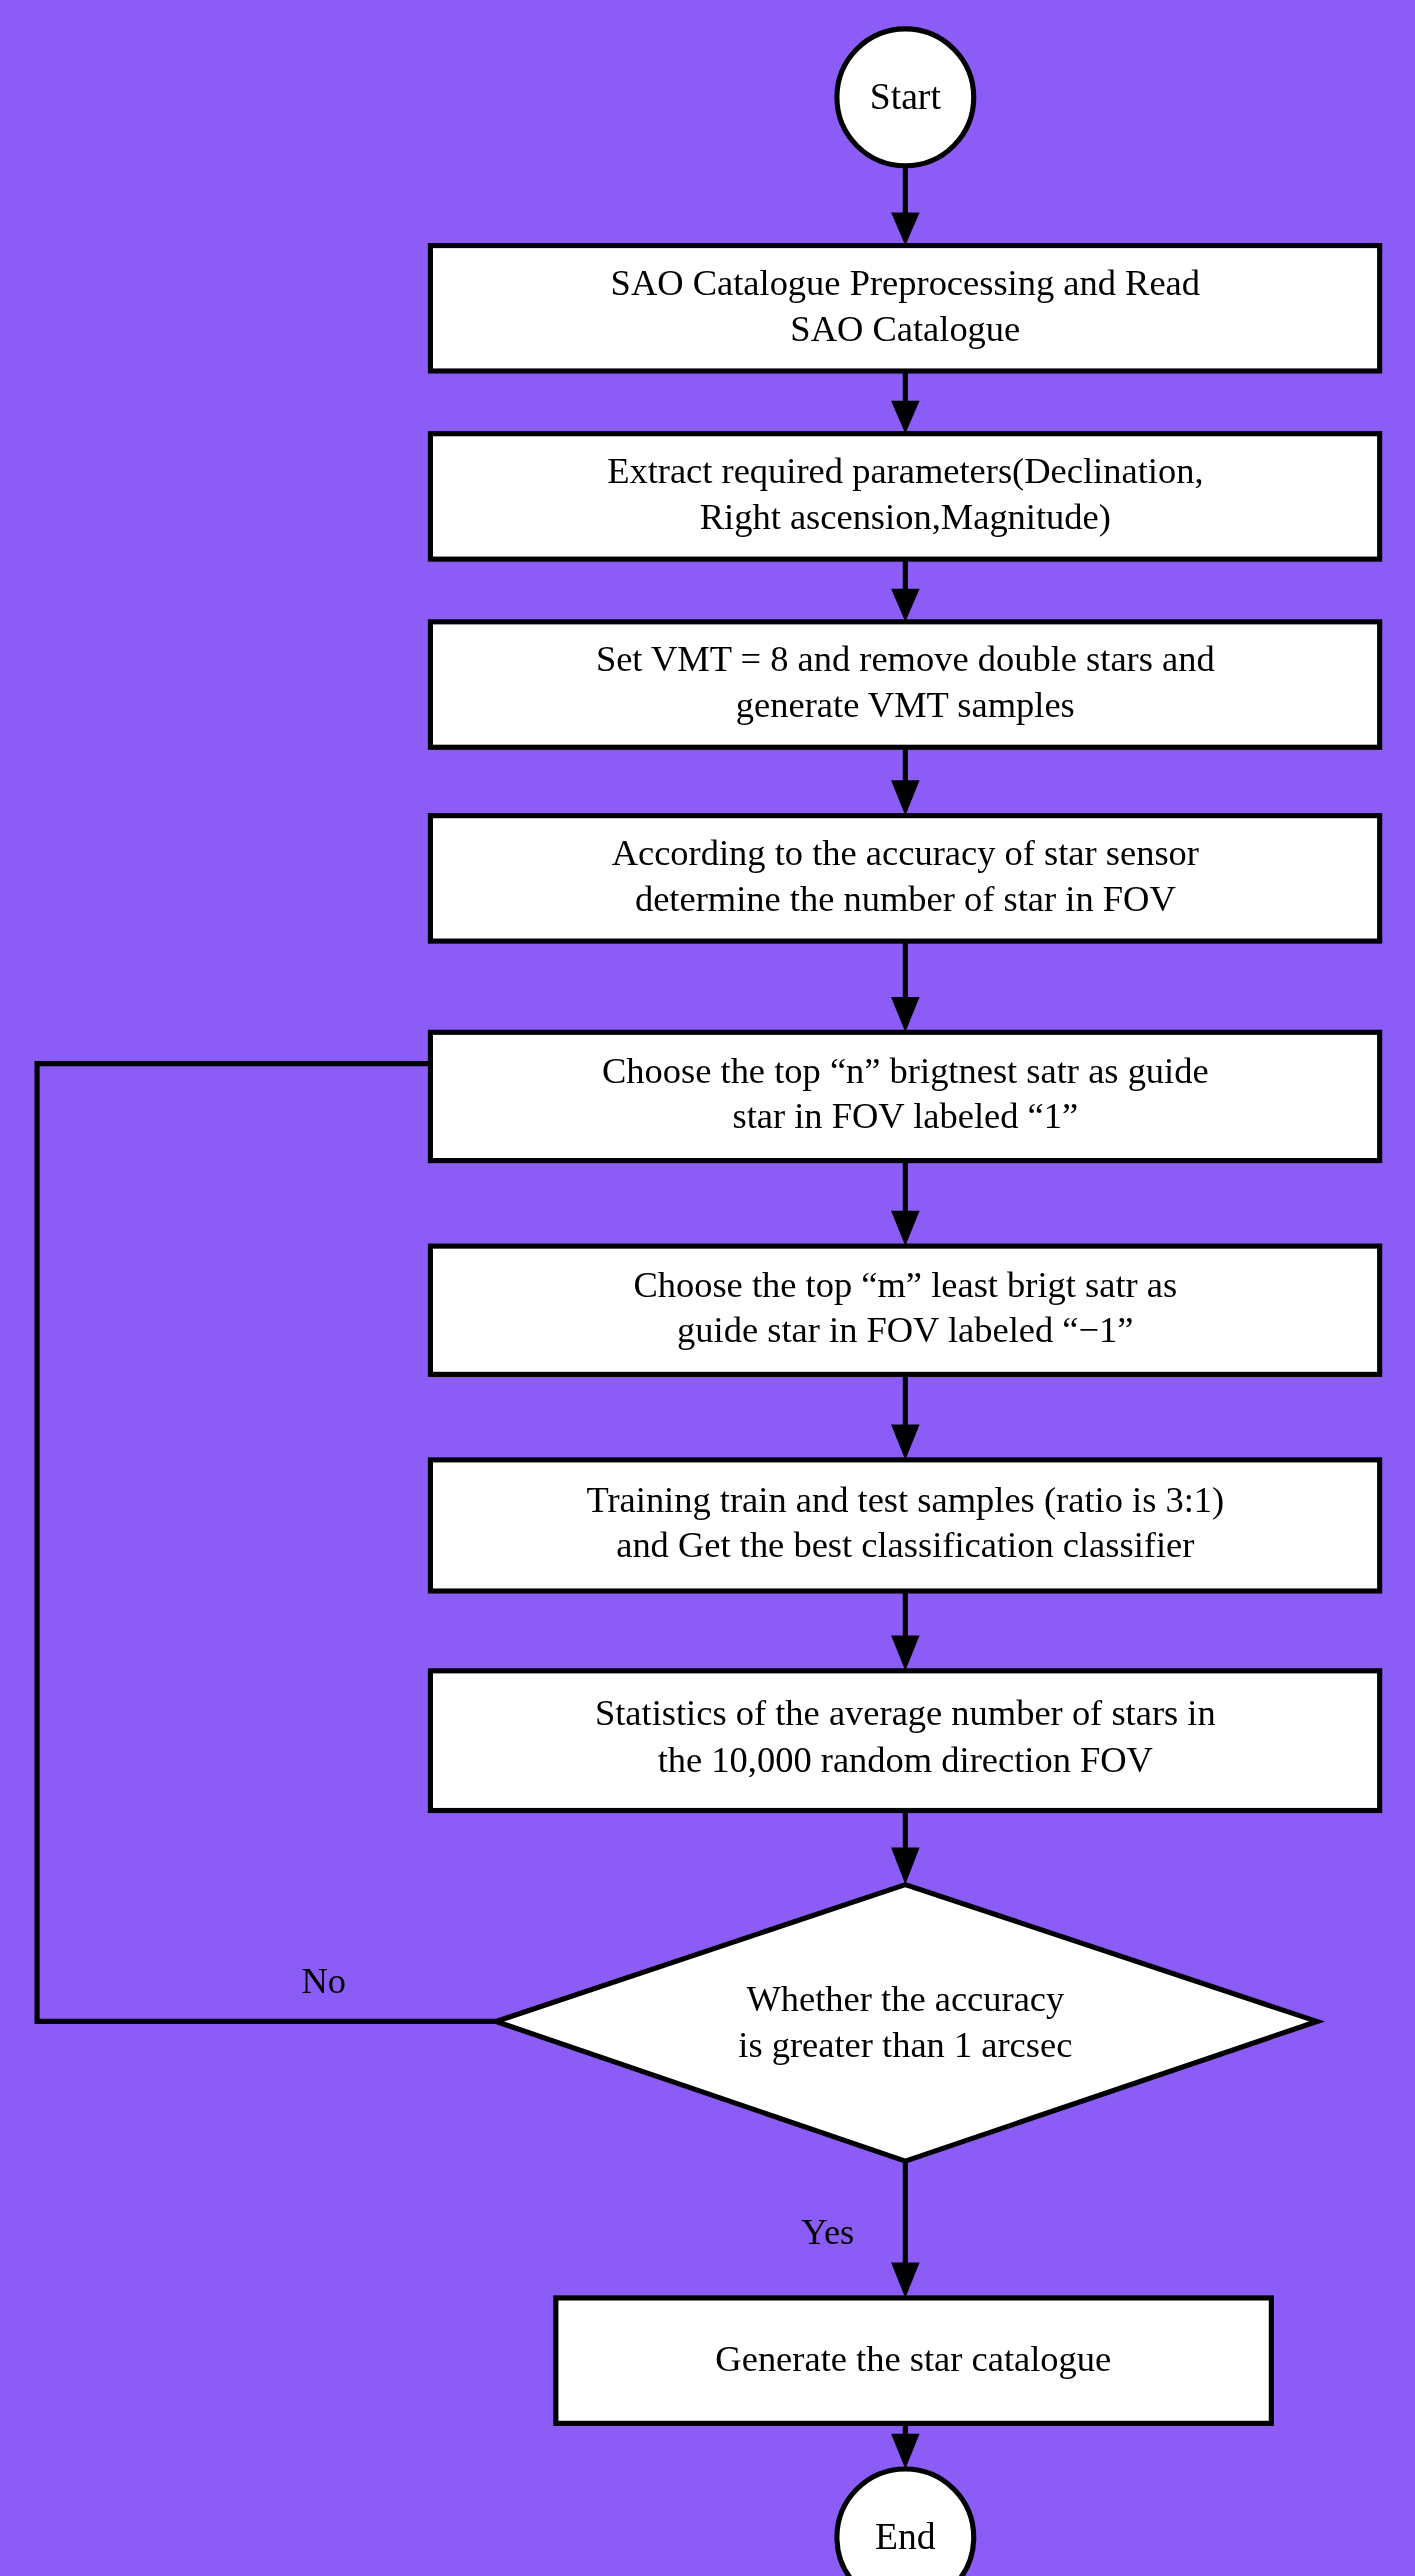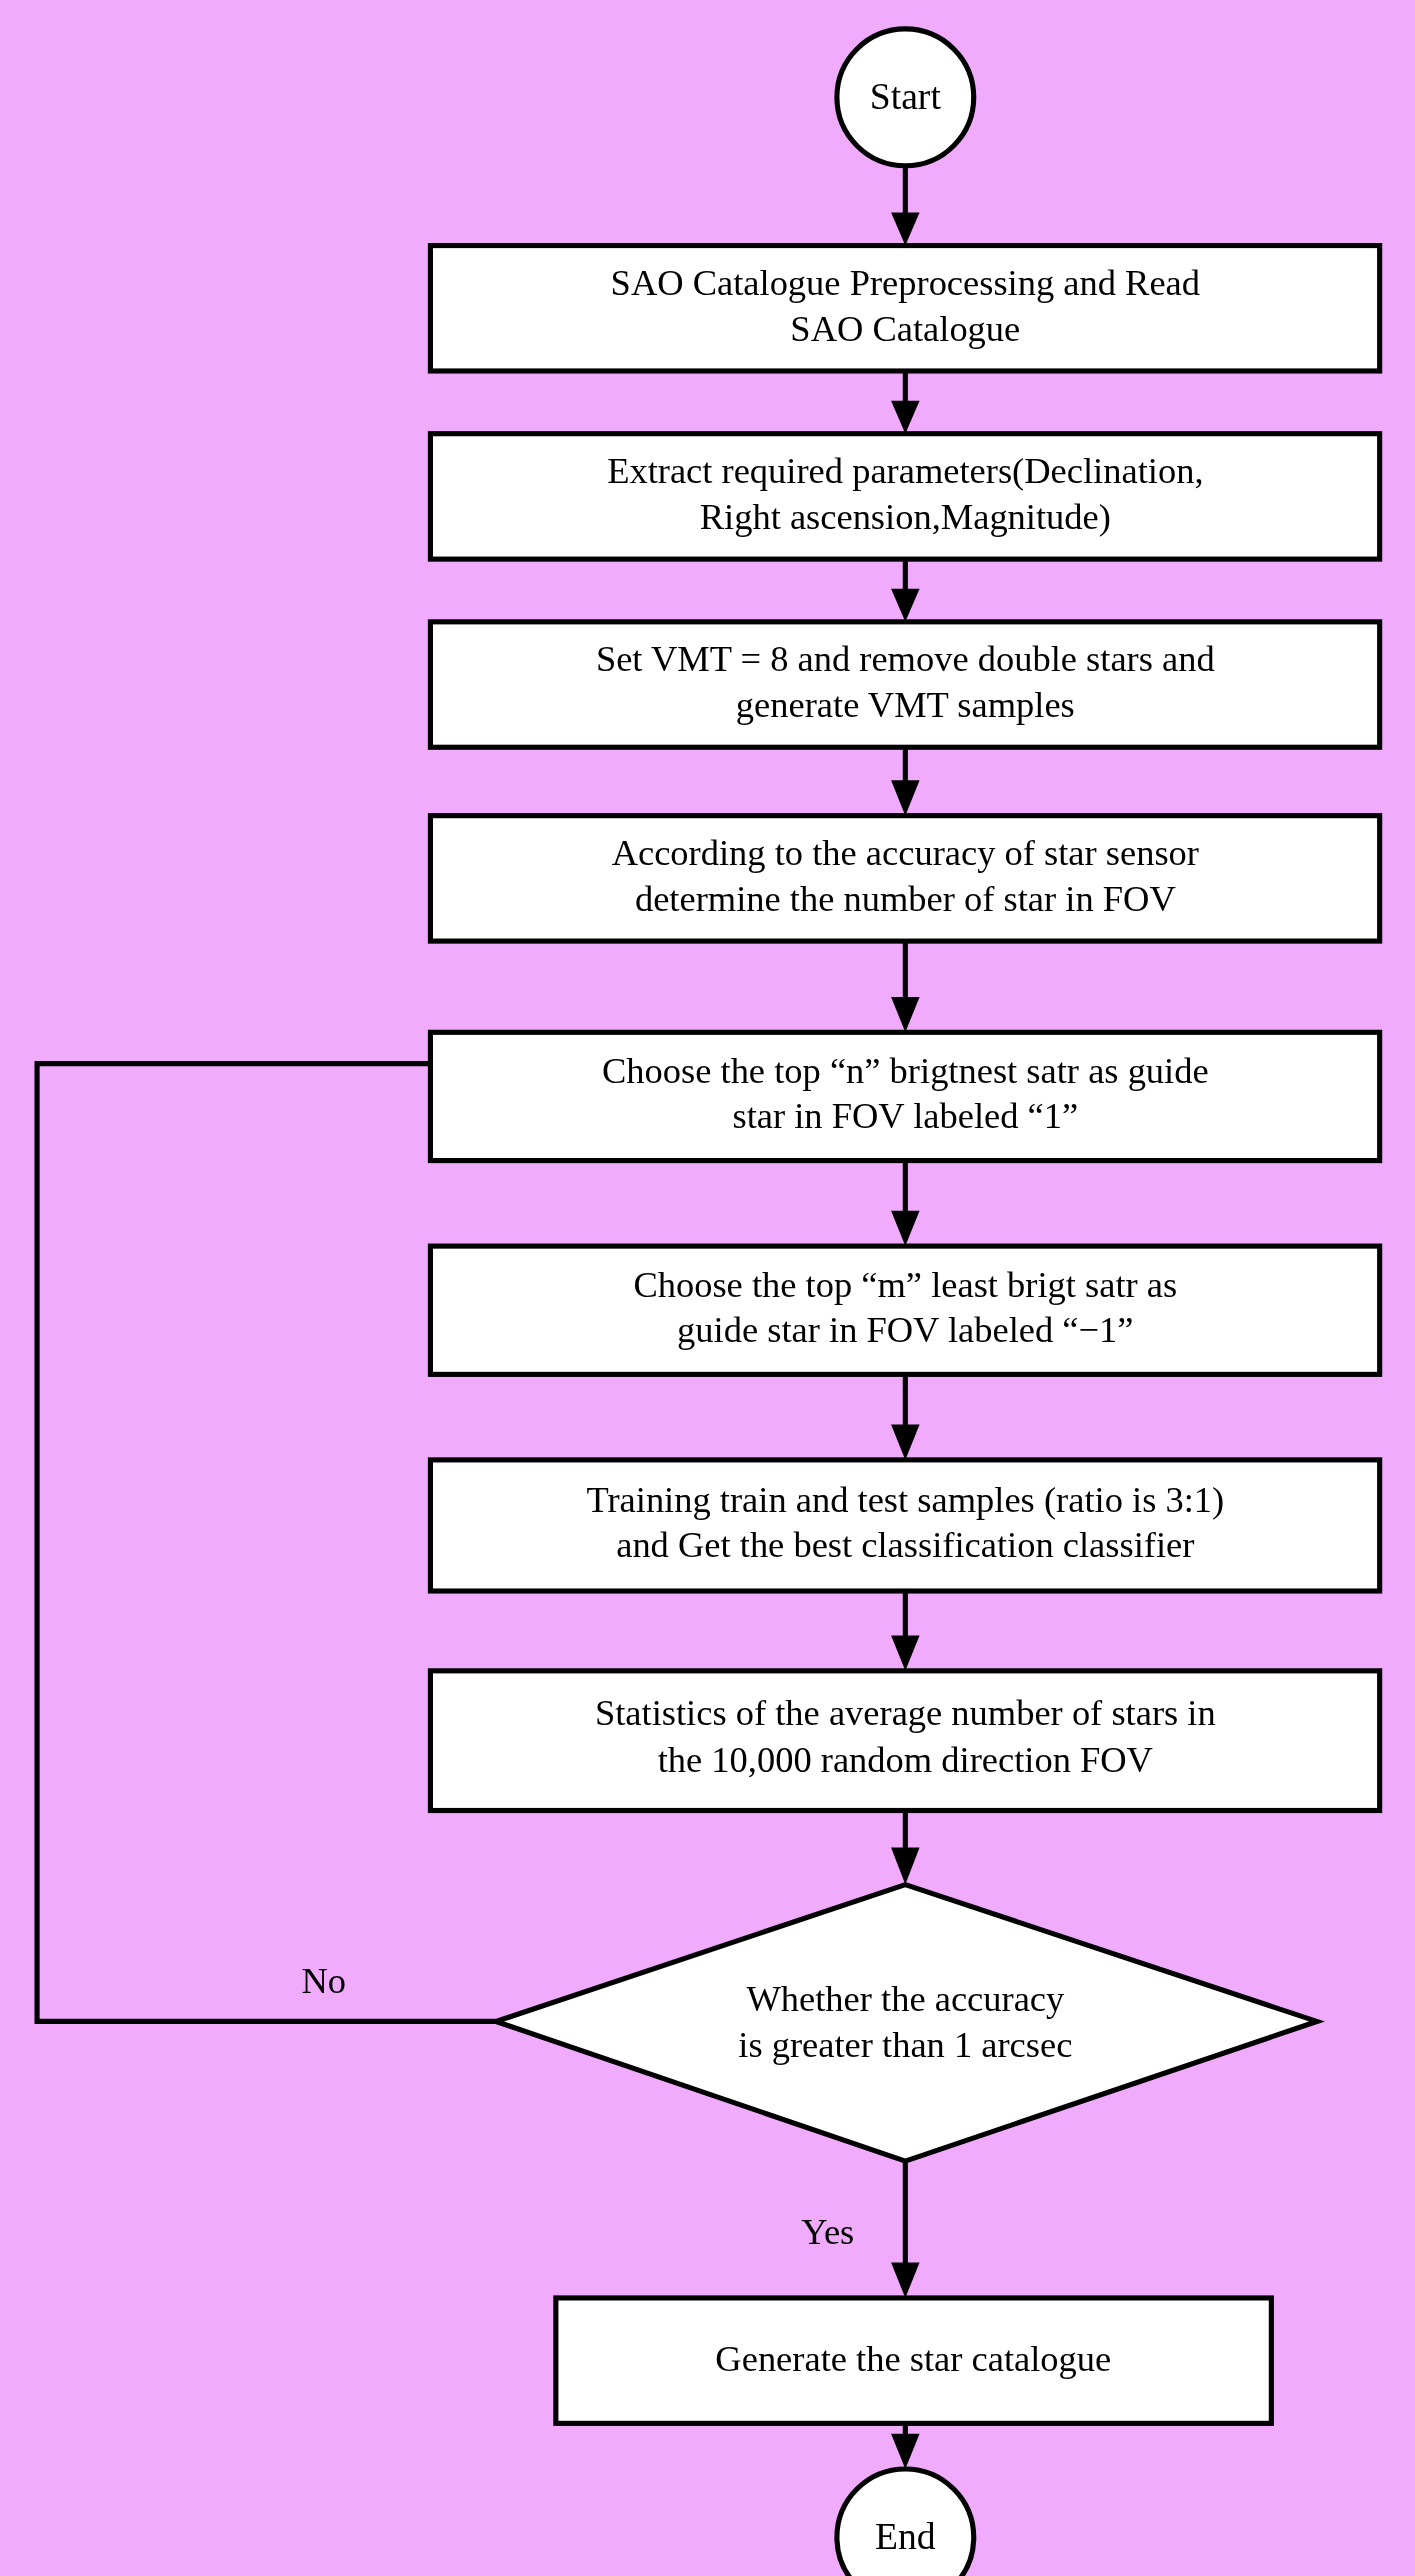--- a/index.html
+++ b/index.html
@@ -11,21 +11,21 @@
   body {
     width: 1415px;
     height: 2576px;
     font-family: "Liberation Serif", "DejaVu Serif", serif;
     overflow: hidden;
   }
   #flowchart-root {
     position: relative;
     width: 1415px;
     height: 2576px;
-    background: #f0abfc;
+    background: #8b5cf6;
   }
   svg#flow-svg {
     display: block;
     width: 1415px;
     height: 2576px;
   }
   .node-shape {
     fill: #ffffff;
     stroke: #000000;
     stroke-width: 9;

